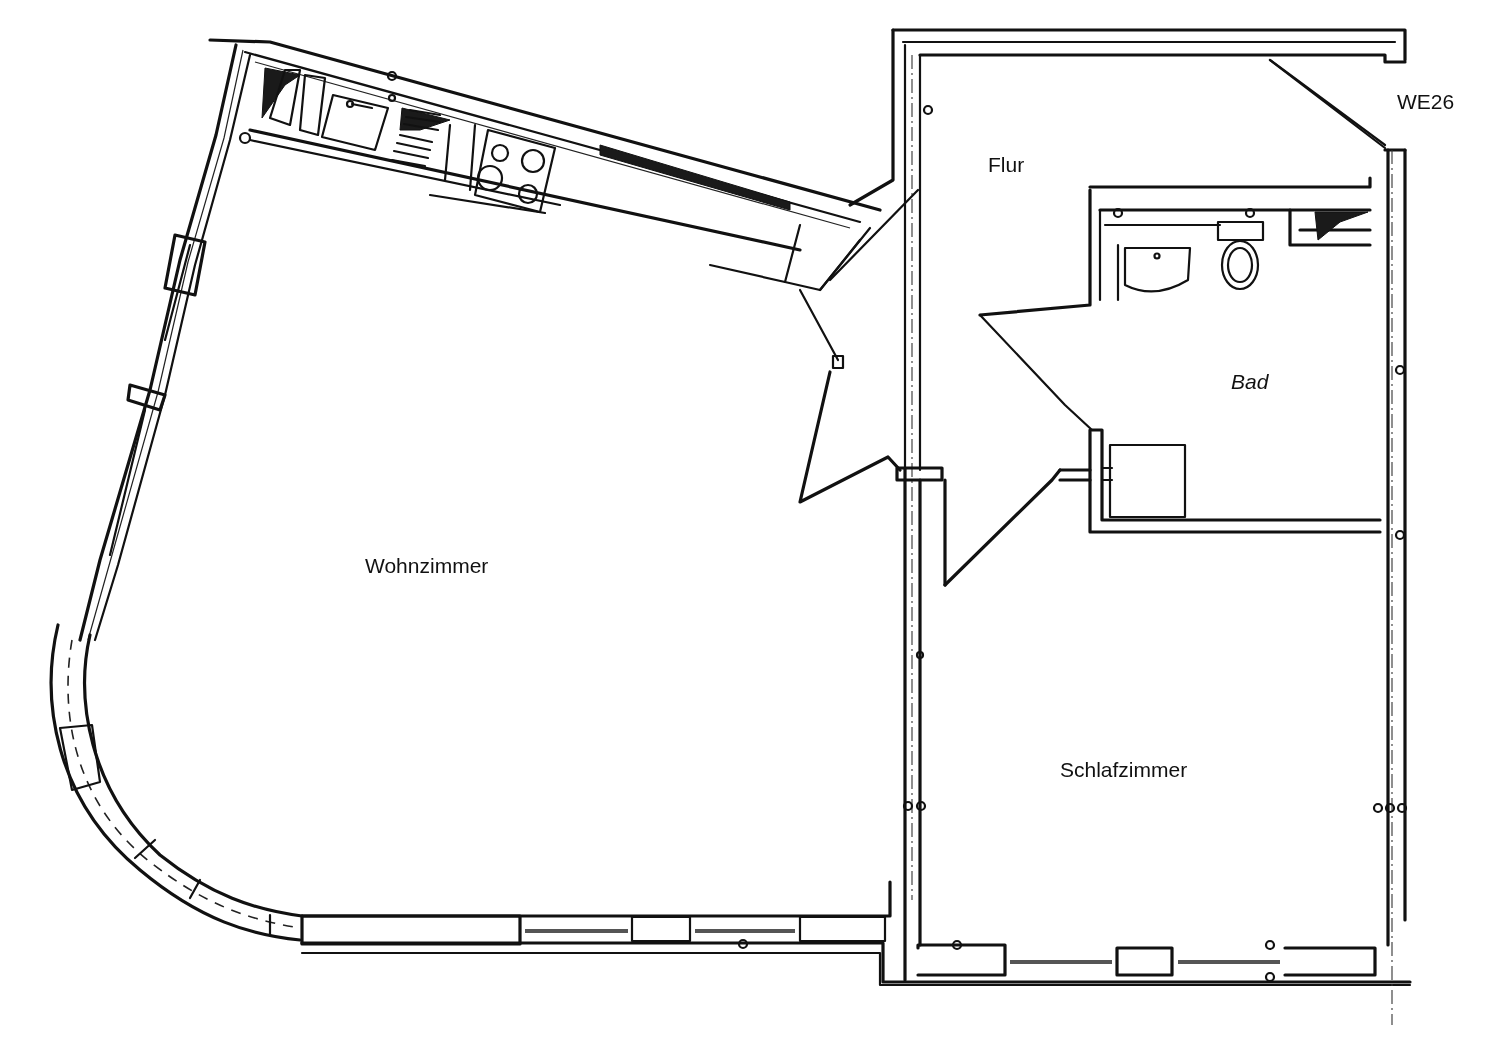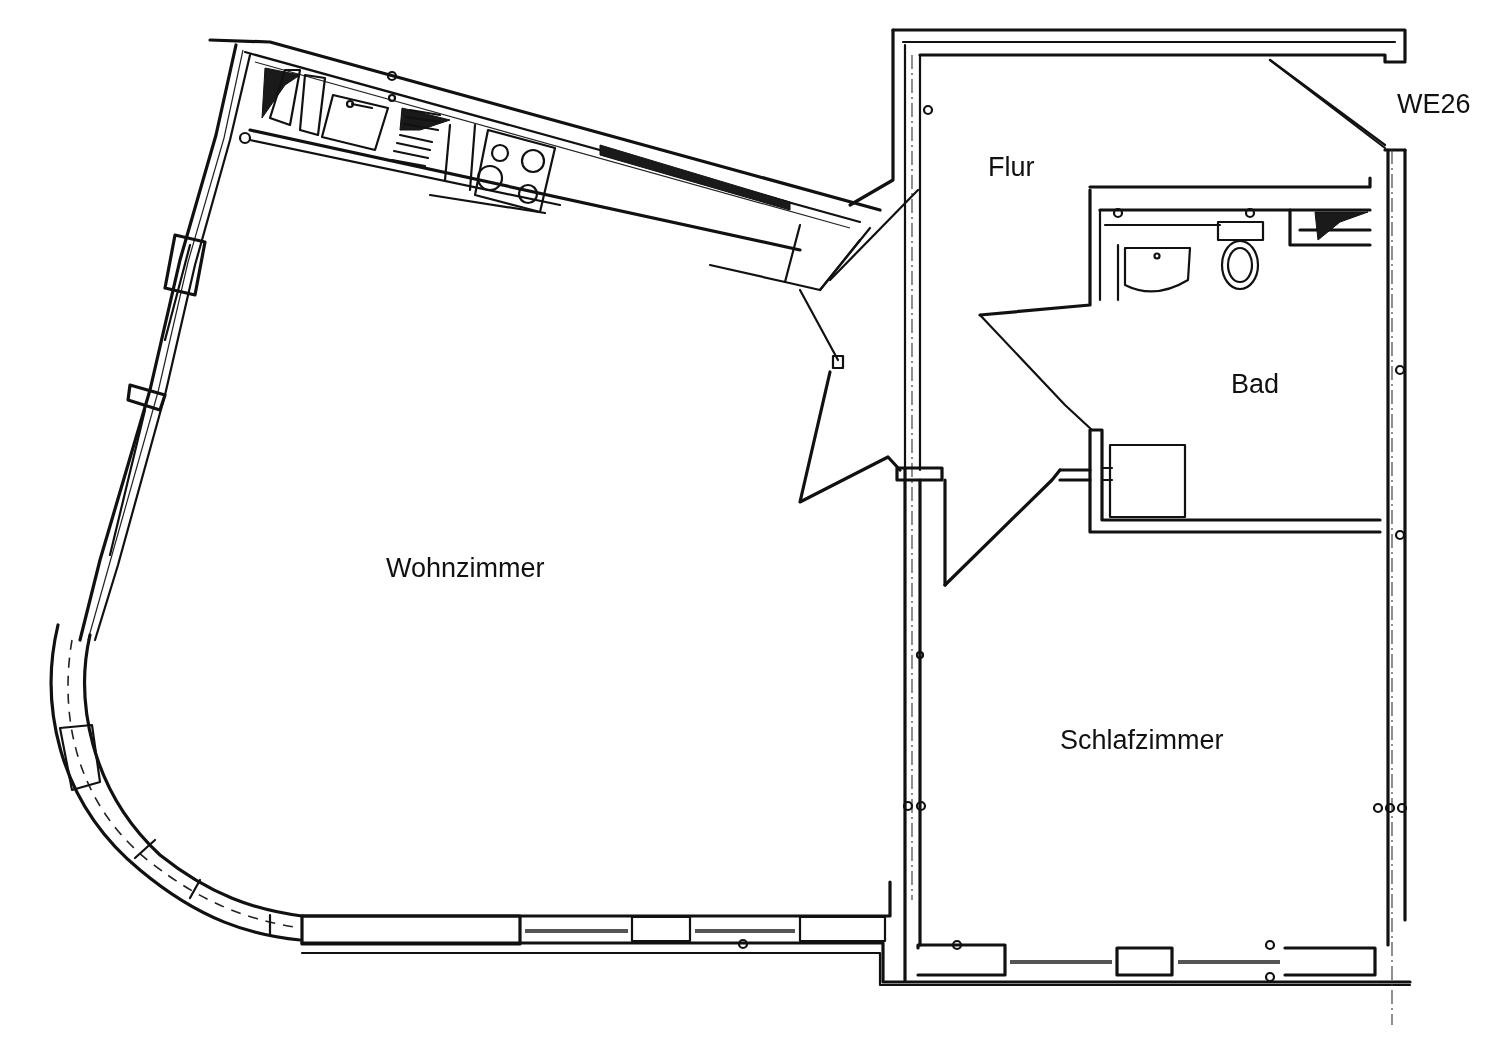--- a/index.html
+++ b/index.html
@@ -1,21 +1,21 @@
 <!DOCTYPE html>
 <html><head>
   <meta charset="utf-8">
   <style>
     html, body { margin: 0; padding: 0; background: #ffffff; }
     body { width: 1502px; height: 1042px; overflow: hidden; position: relative; }
     #plan { position: absolute; left: 0; top: 0; width: 1502px; height: 1042px; }
     .room-label {
       position: absolute;
       font-family: "Liberation Sans", sans-serif;
-      font-size: 27px;
+      font-size: 21px;
       color: #111111;
       white-space: nowrap;
       line-height: 1;
     }
     .w { stroke: #111; fill: none; stroke-width: 2.2; stroke-linecap: round; stroke-linejoin: round; }
     .wt { stroke: #111; fill: none; stroke-width: 3.2; stroke-linecap: round; stroke-linejoin: round; }
     .th { stroke: #222; fill: none; stroke-width: 1.2; }
     .dash { stroke: #222; fill: none; stroke-width: 1.6; stroke-dasharray: 10 8; }
     .dashdot { stroke: #333; fill: none; stroke-width: 1.1; stroke-dasharray: 14 4 2 4; }
     .fill-dark { fill: #1a1a1a; stroke: #111; stroke-width: 1; }
@@ -186,18 +186,18 @@
     <g>
       <path class="wt" d="M 945 585 L 1052 480 L 1060 470"></path>
       <path class="wt" d="M 945 480 L 945 585"></path>
     </g>
     <g>
       <path class="w" d="M 1270 60 L 1385 148"></path>
     </g>
 
   </svg>
 
-  <div class="room-label" style="left: 386px; top: 555px;">Wohnzimmer</div>
+  <div class="room-label" style="left: 365px; top: 555px;">Wohnzimmer</div>
   <div class="room-label" style="left: 988px; top: 154px;">Flur</div>
-  <div class="room-label" style="left: 1231px; top: 371px;">Bad</div>
-  <div class="room-label" style="left: 1060px; top: 727px;">Schlafzimmer</div>
+  <div class="room-label" style="left: 1231px; top: 371px; font-style: italic;">Bad</div>
+  <div class="room-label" style="left: 1060px; top: 759px;">Schlafzimmer</div>
   <div class="room-label" style="left: 1397px; top: 91px;">WE26</div>
 </div>
 
 </body></html>

